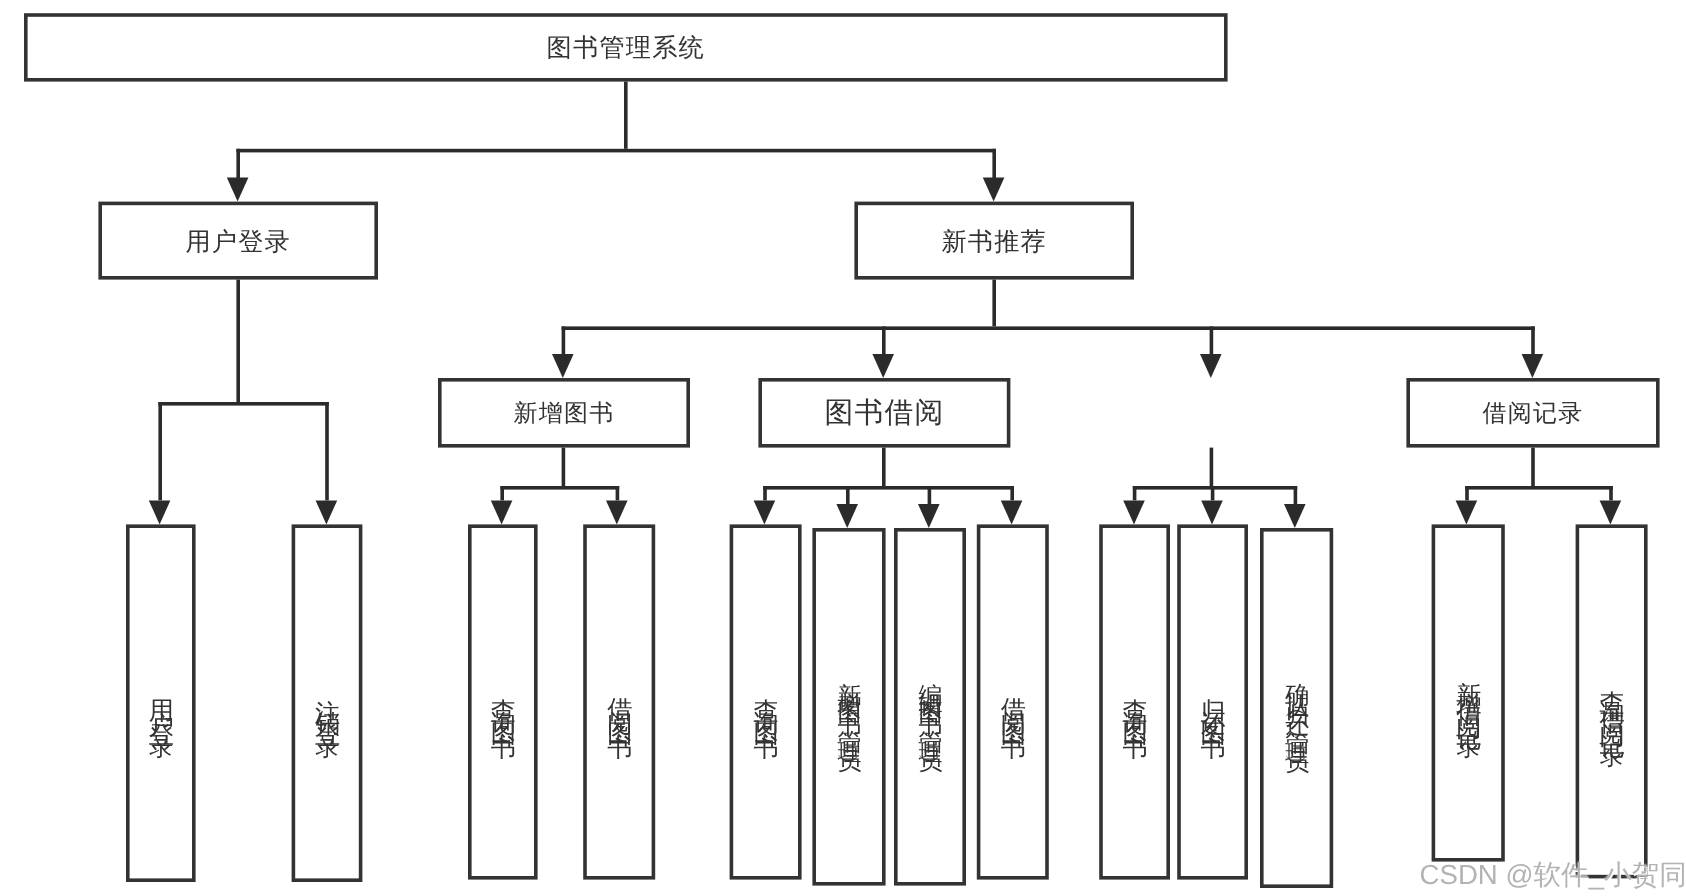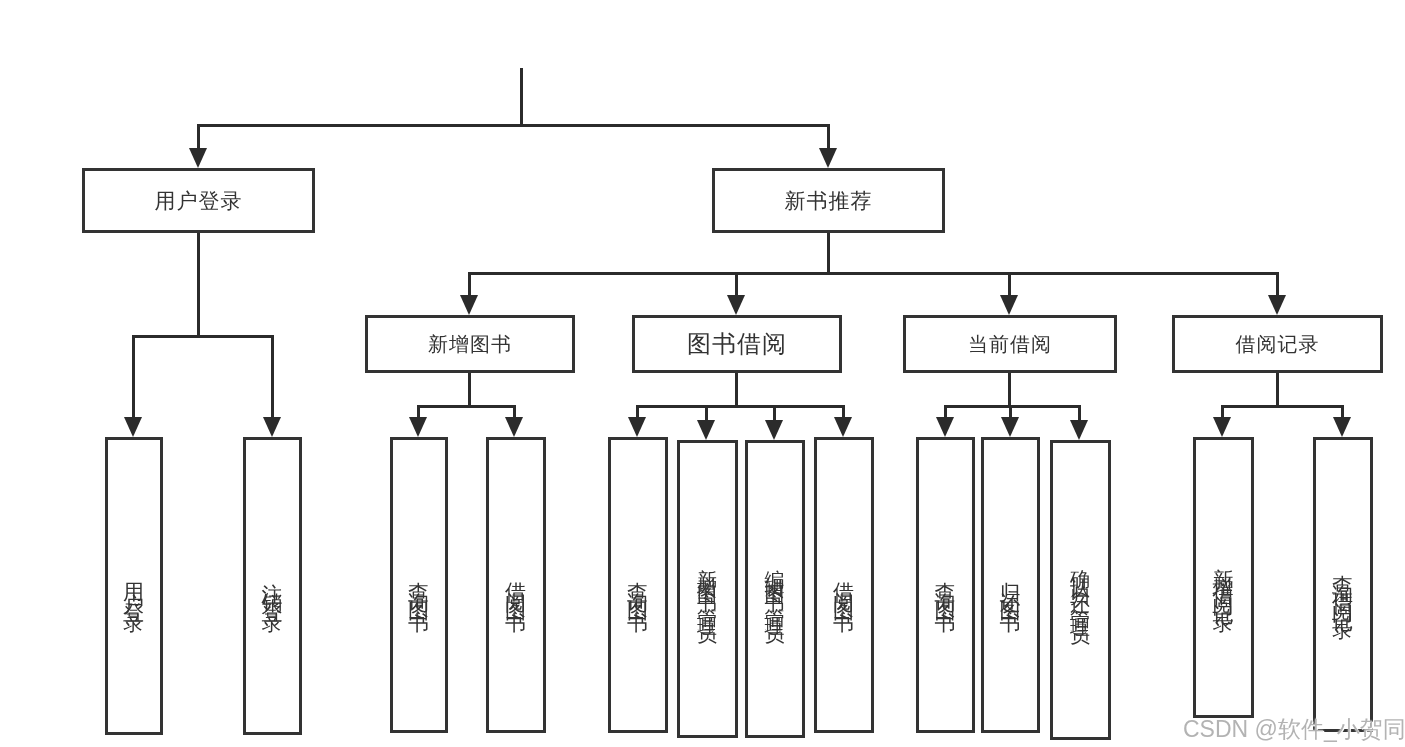--- a/index.html
+++ b/index.html
@@ -56,20 +56,21 @@
     text-shadow:0 0 2px #ffffff, 1px 1px 0 #ffffff;
     white-space:nowrap;
     z-index:10;
   }
 </style>
 </head>
 <body>
 
 <div id="stage">
 
+  <div class="hbox" style="left:20px;top:11px;width:1003px;height:57px;">图书管理系统</div>
 
   <div class="line" style="left:520px;top:68px;width:3px;height:56px;"></div>
   <div class="line" style="left:197px;top:124px;width:633px;height:3px;"></div>
   <div class="line" style="left:197px;top:124px;width:3px;height:26px;"></div>
   <div class="arrow" style="left:189px;top:148px;"></div>
   <div class="line" style="left:827px;top:124px;width:3px;height:26px;"></div>
   <div class="arrow" style="left:819px;top:148px;"></div>
 
   <div class="hbox" style="left:82px;top:168px;width:233px;height:65px;">用户登录</div>
   <div class="hbox" style="left:712px;top:168px;width:233px;height:65px;">新书推荐</div>
@@ -87,21 +88,20 @@
   <div class="arrow" style="left:460px;top:295px;"></div>
   <div class="line" style="left:735px;top:272px;width:3px;height:25px;"></div>
   <div class="arrow" style="left:727px;top:295px;"></div>
   <div class="line" style="left:1008px;top:272px;width:3px;height:25px;"></div>
   <div class="arrow" style="left:1000px;top:295px;"></div>
   <div class="line" style="left:1276px;top:272px;width:3px;height:25px;"></div>
   <div class="arrow" style="left:1268px;top:295px;"></div>
 
   <div class="hbox" style="left:365px;top:315px;width:210px;height:58px;font-size:20px;">新增图书</div>
   <div class="hbox" style="left:632px;top:315px;width:210px;height:58px;font-size:24px;">图书借阅</div>
-  <div class="hbox" style="left:903px;top:315px;width:214px;height:58px;font-size:20px;">当前借阅</div>
   <div class="hbox" style="left:1172px;top:315px;width:211px;height:58px;font-size:20px;">借阅记录</div>
 
   <div class="line" style="left:468px;top:373px;width:3px;height:32px;"></div>
   <div class="line" style="left:417px;top:405px;width:99px;height:3px;"></div>
   <div class="line" style="left:417px;top:405px;width:3px;height:12px;"></div>
   <div class="arrow" style="left:409px;top:417px;"></div>
   <div class="line" style="left:513px;top:405px;width:3px;height:12px;"></div>
   <div class="arrow" style="left:505px;top:417px;"></div>
 
   <div class="line" style="left:735px;top:373px;width:3px;height:32px;"></div>

